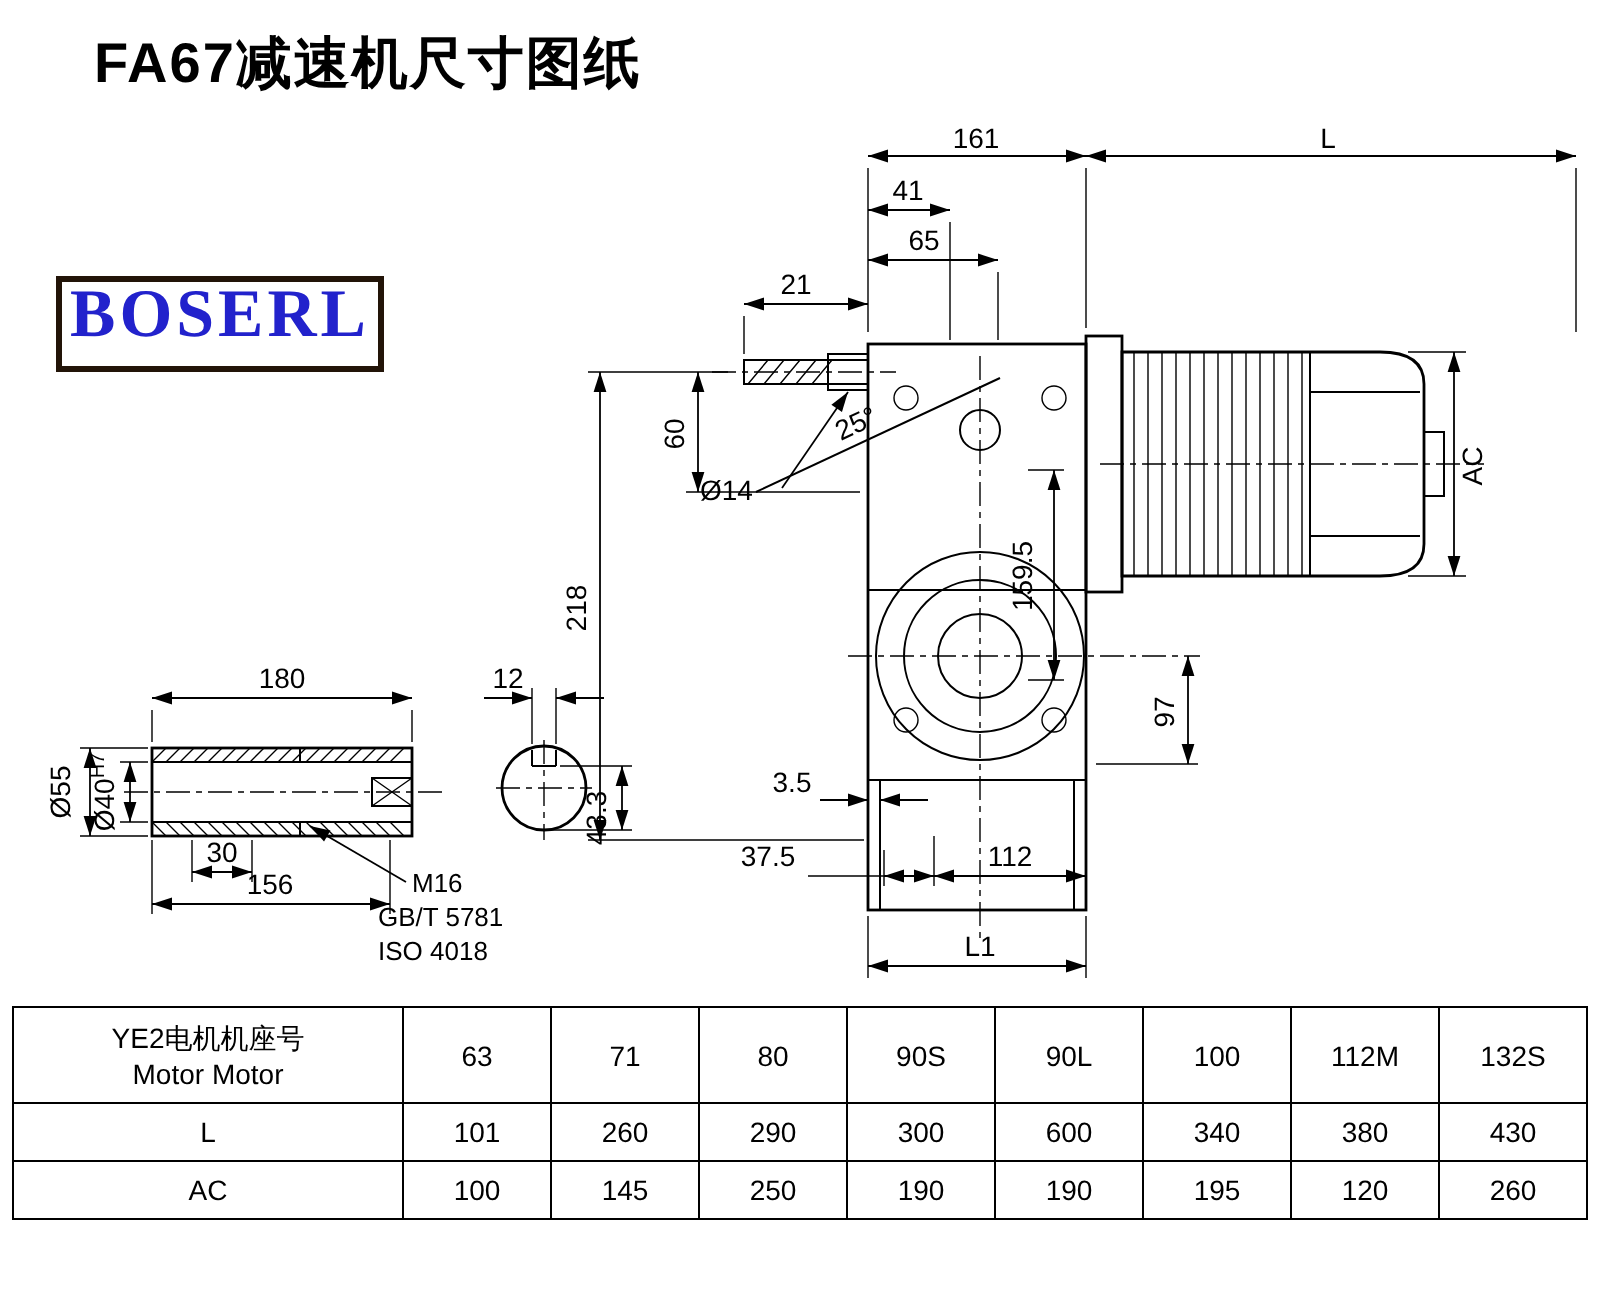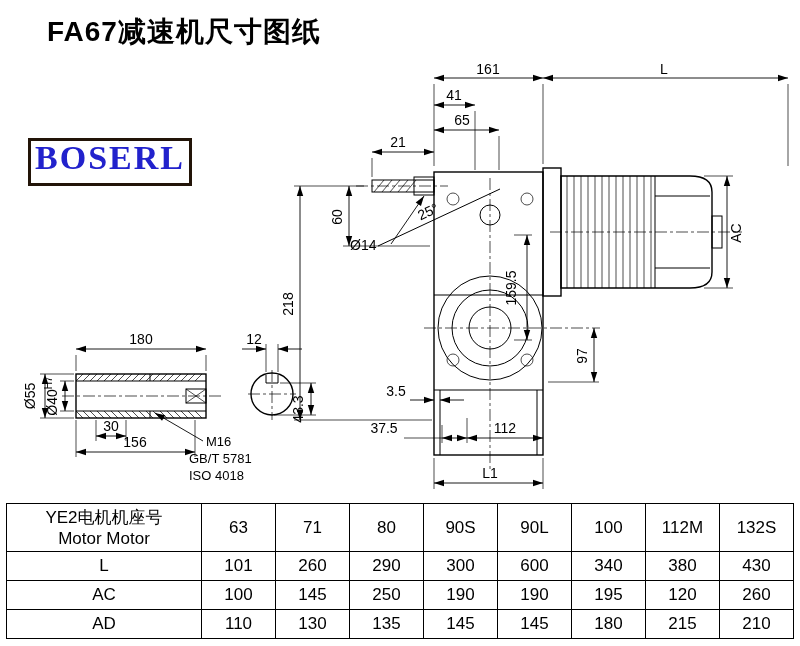--- a/index.html
+++ b/index.html
@@ -10,21 +10,21 @@
   .logo{position:absolute;left:28px;top:138px;width:164px;height:48px;border:3px solid #221408;display:flex;align-items:flex-start;justify-content:center;background:#fff}
   .logo span{font-family:"Liberation Serif",serif;font-weight:bold;font-size:34px;color:#2222cc;letter-spacing:2px;line-height:1}
   svg.draw{position:absolute;left:0;top:0}
   svg text{font-family:"Liberation Sans",sans-serif;font-size:14px;fill:#000;stroke:none}
   svg .sm{font-size:13px}
   .thk{stroke:#000;stroke-width:1.4;fill:none}
   .med{stroke:#000;stroke-width:1;fill:none}
   .thin{stroke:#000;stroke-width:0.7;fill:none}
   .cl{stroke:#000;stroke-width:0.7;fill:none;stroke-dasharray:12 3 3 3}
   .dim{stroke:#000;stroke-width:0.9;fill:none}
-  table.spec{position:absolute;left:6px;top:503px;width:788px;border-collapse:collapse;table-layout:fixed;text-align:center;font-size:17px;background:#fff}
+  table.spec{position:absolute;left:6px;top:503px;width:788px;border-collapse:collapse;table-layout:fixed;text-align:center;font-size:14px;background:#fff}
   table.spec td{border:1.5px solid #000;height:29px;padding:0;overflow:hidden;white-space:nowrap}
   table.spec tr.hdr td{height:48px}
   table.spec td.lab{width:195px}
 </style>
 </head>
 <body>
 
 <div class="page">
 
   <div class="title">FA67减速机尺寸图纸</div>
@@ -205,27 +205,16 @@
         <td class="lab">AC</td>
         <td>100</td>
         <td>145</td>
         <td>250</td>
         <td>190</td>
         <td>190</td>
         <td>195</td>
         <td>120</td>
         <td>260</td>
       </tr>
-      <tr>
-        <td class="lab">AD</td>
-        <td>110</td>
-        <td>130</td>
-        <td>135</td>
-        <td>145</td>
-        <td>145</td>
-        <td>180</td>
-        <td>215</td>
-        <td>210</td>
-      </tr>
     </tbody>
   </table>
 
 </div>
 
 </body></html>

